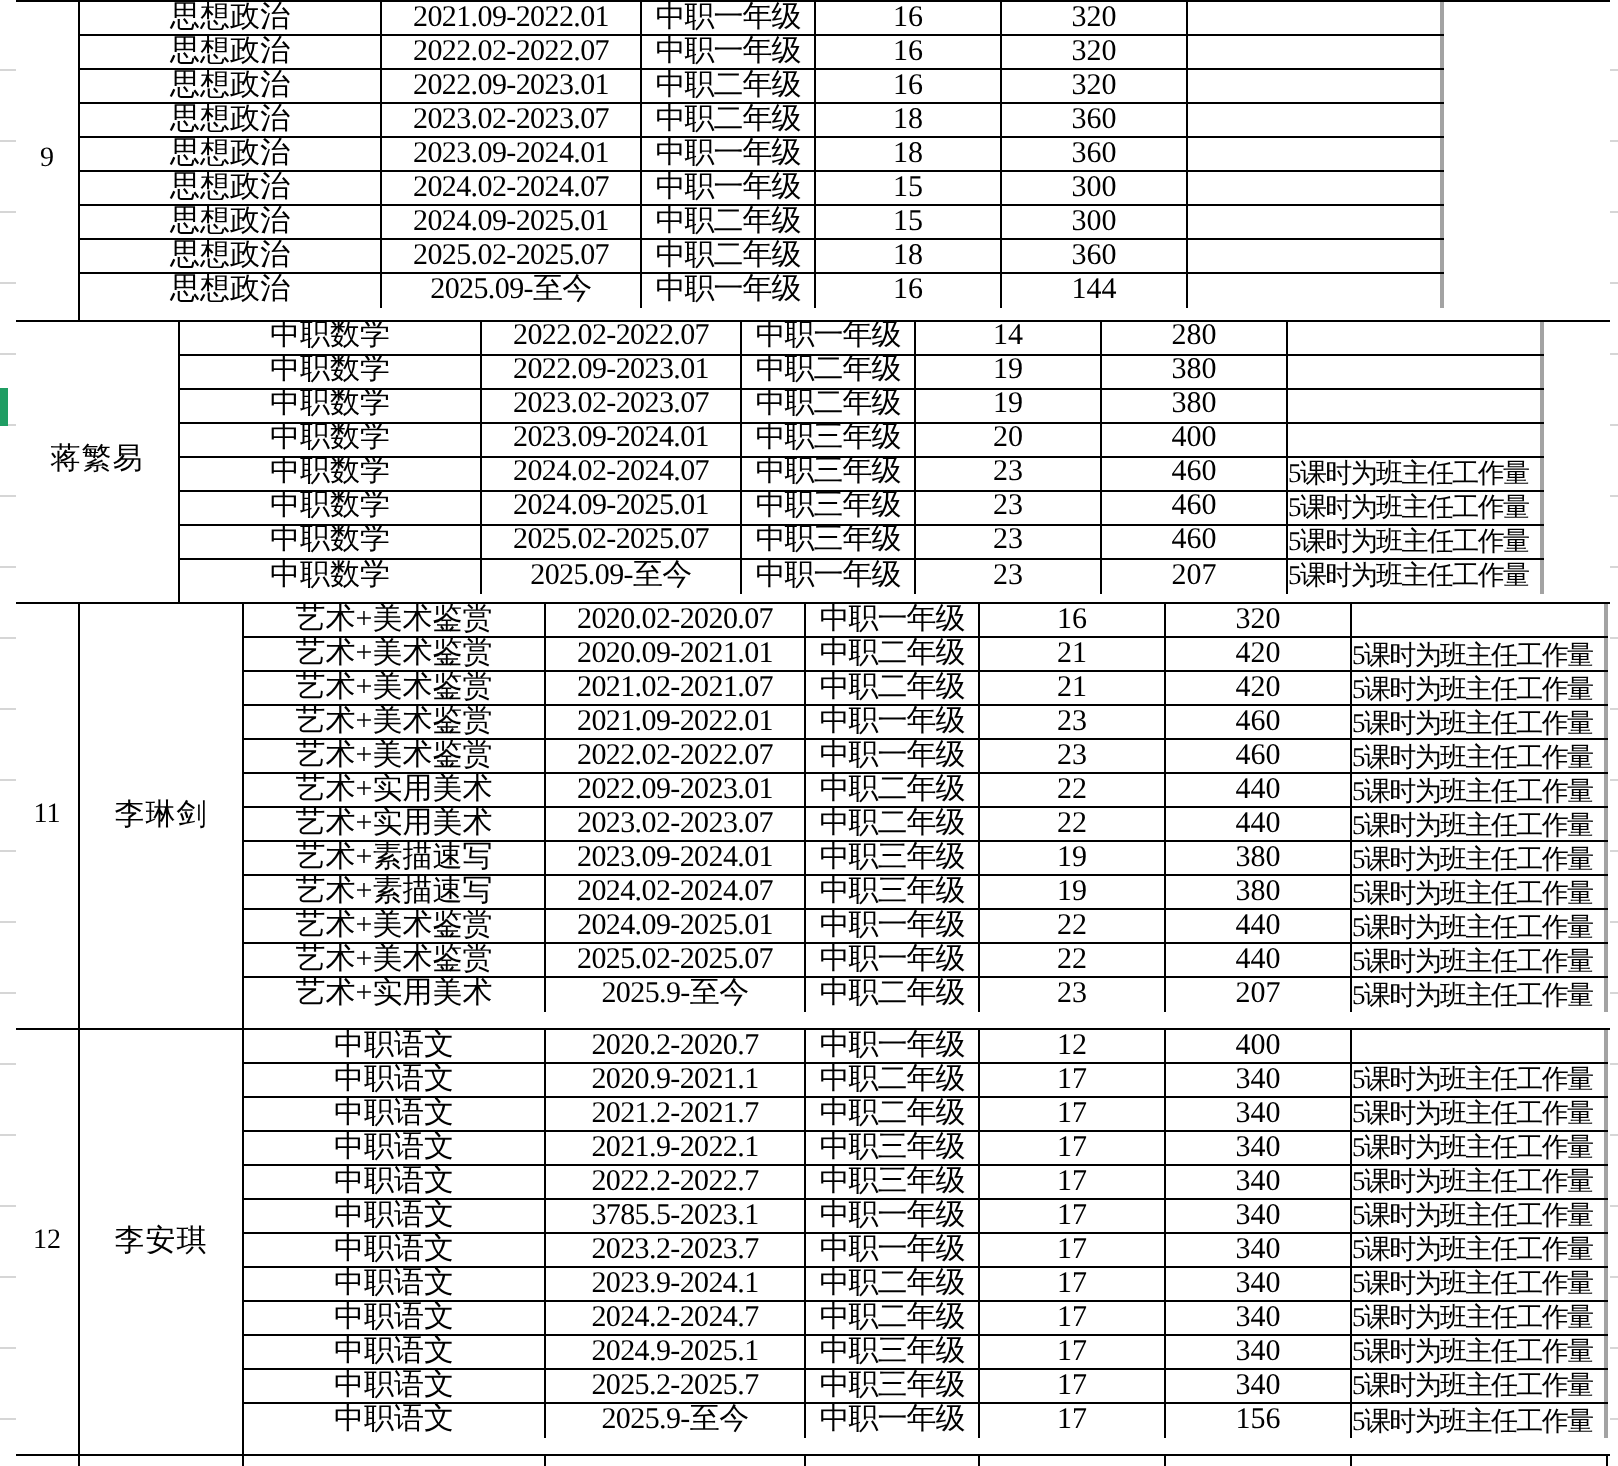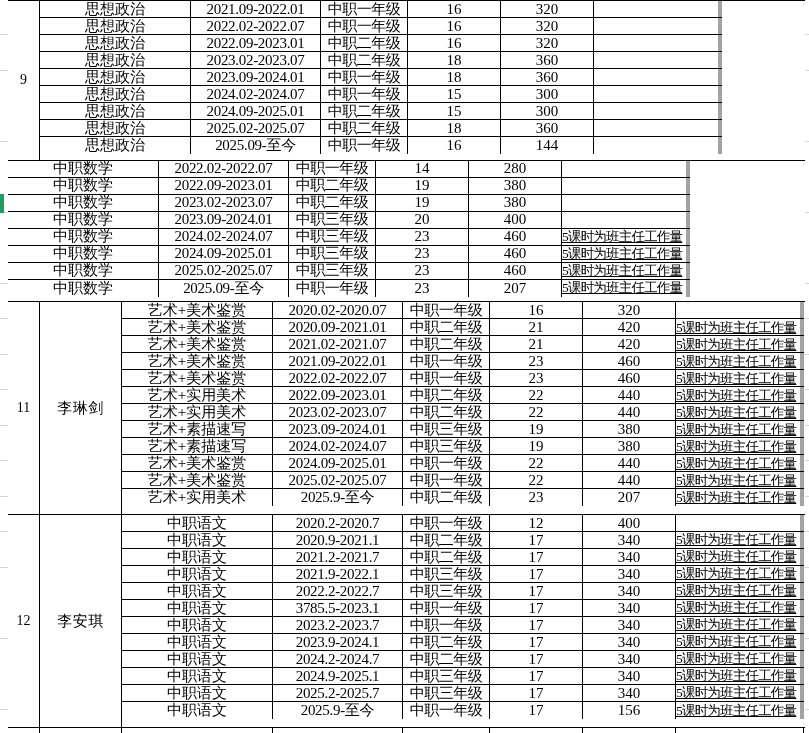--- a/index.html
+++ b/index.html
@@ -18,22 +18,22 @@
   .c-no{width:32px;border-right:1px solid #000;font-size:14px;}
   .c-name{width:82px;border-right:1px solid #000;letter-spacing:0.5px;}
   .rowsbox{width:682px;display:flex;flex-direction:column;}
   .row{display:flex;height:17px;border-bottom:1px solid #000;box-sizing:border-box;}
   .row-last{border-bottom:none;}
   .c-subject{width:151px;border-right:1px solid #000;}
   .c-period{width:130px;border-right:1px solid #000;letter-spacing:-0.3px;}
   .c-grade{width:87px;border-right:1px solid #000;letter-spacing:-0.5px;}
   .c-hours{width:93px;border-right:1px solid #000;}
   .c-total{width:93px;border-right:1px solid #000;}
-  .c-note{width:128px;border-right:4px solid #a3a3a3;justify-content:flex-start;
-          font-size:13.5px;letter-spacing:-0.8px;text-decoration:underline;}
+  .c-note{width:128px;border-right:2px solid #a3a3a3;justify-content:flex-start;
+          font-size:13.5px;letter-spacing:-0.8px;}
   .partial{display:flex;height:5px;}
   .p{box-sizing:border-box;border-right:1px solid #000;height:100%;}
   .p-no{width:32px;}.p-name{width:82px;}.p-subject{width:151px;}.p-period{width:130px;}
   .p-grade{width:87px;}.p-hours{width:93px;}.p-total{width:93px;}.p-note{width:128px;}
 </style>
 </head>
 <body>
 
 <div class="screen">
   <div class="gutter gutter-left"></div>
@@ -112,20 +112,21 @@
             <div class="cell c-subject">思想政治</div>
             <div class="cell c-period">2025.09-至今</div>
             <div class="cell c-grade">中职一年级</div>
             <div class="cell c-hours">16</div>
             <div class="cell c-total">144</div>
             <div class="cell c-note"></div>
           </div>
         </div>
       </div>
       <div class="section" style="height: 141.84px;">
+        <div class="cell c-name">蒋繁易</div>
         <div class="rowsbox">
           <div class="row">
             <div class="cell c-subject">中职数学</div>
             <div class="cell c-period">2022.02-2022.07</div>
             <div class="cell c-grade">中职一年级</div>
             <div class="cell c-hours">14</div>
             <div class="cell c-total">280</div>
             <div class="cell c-note"></div>
           </div>
           <div class="row">

